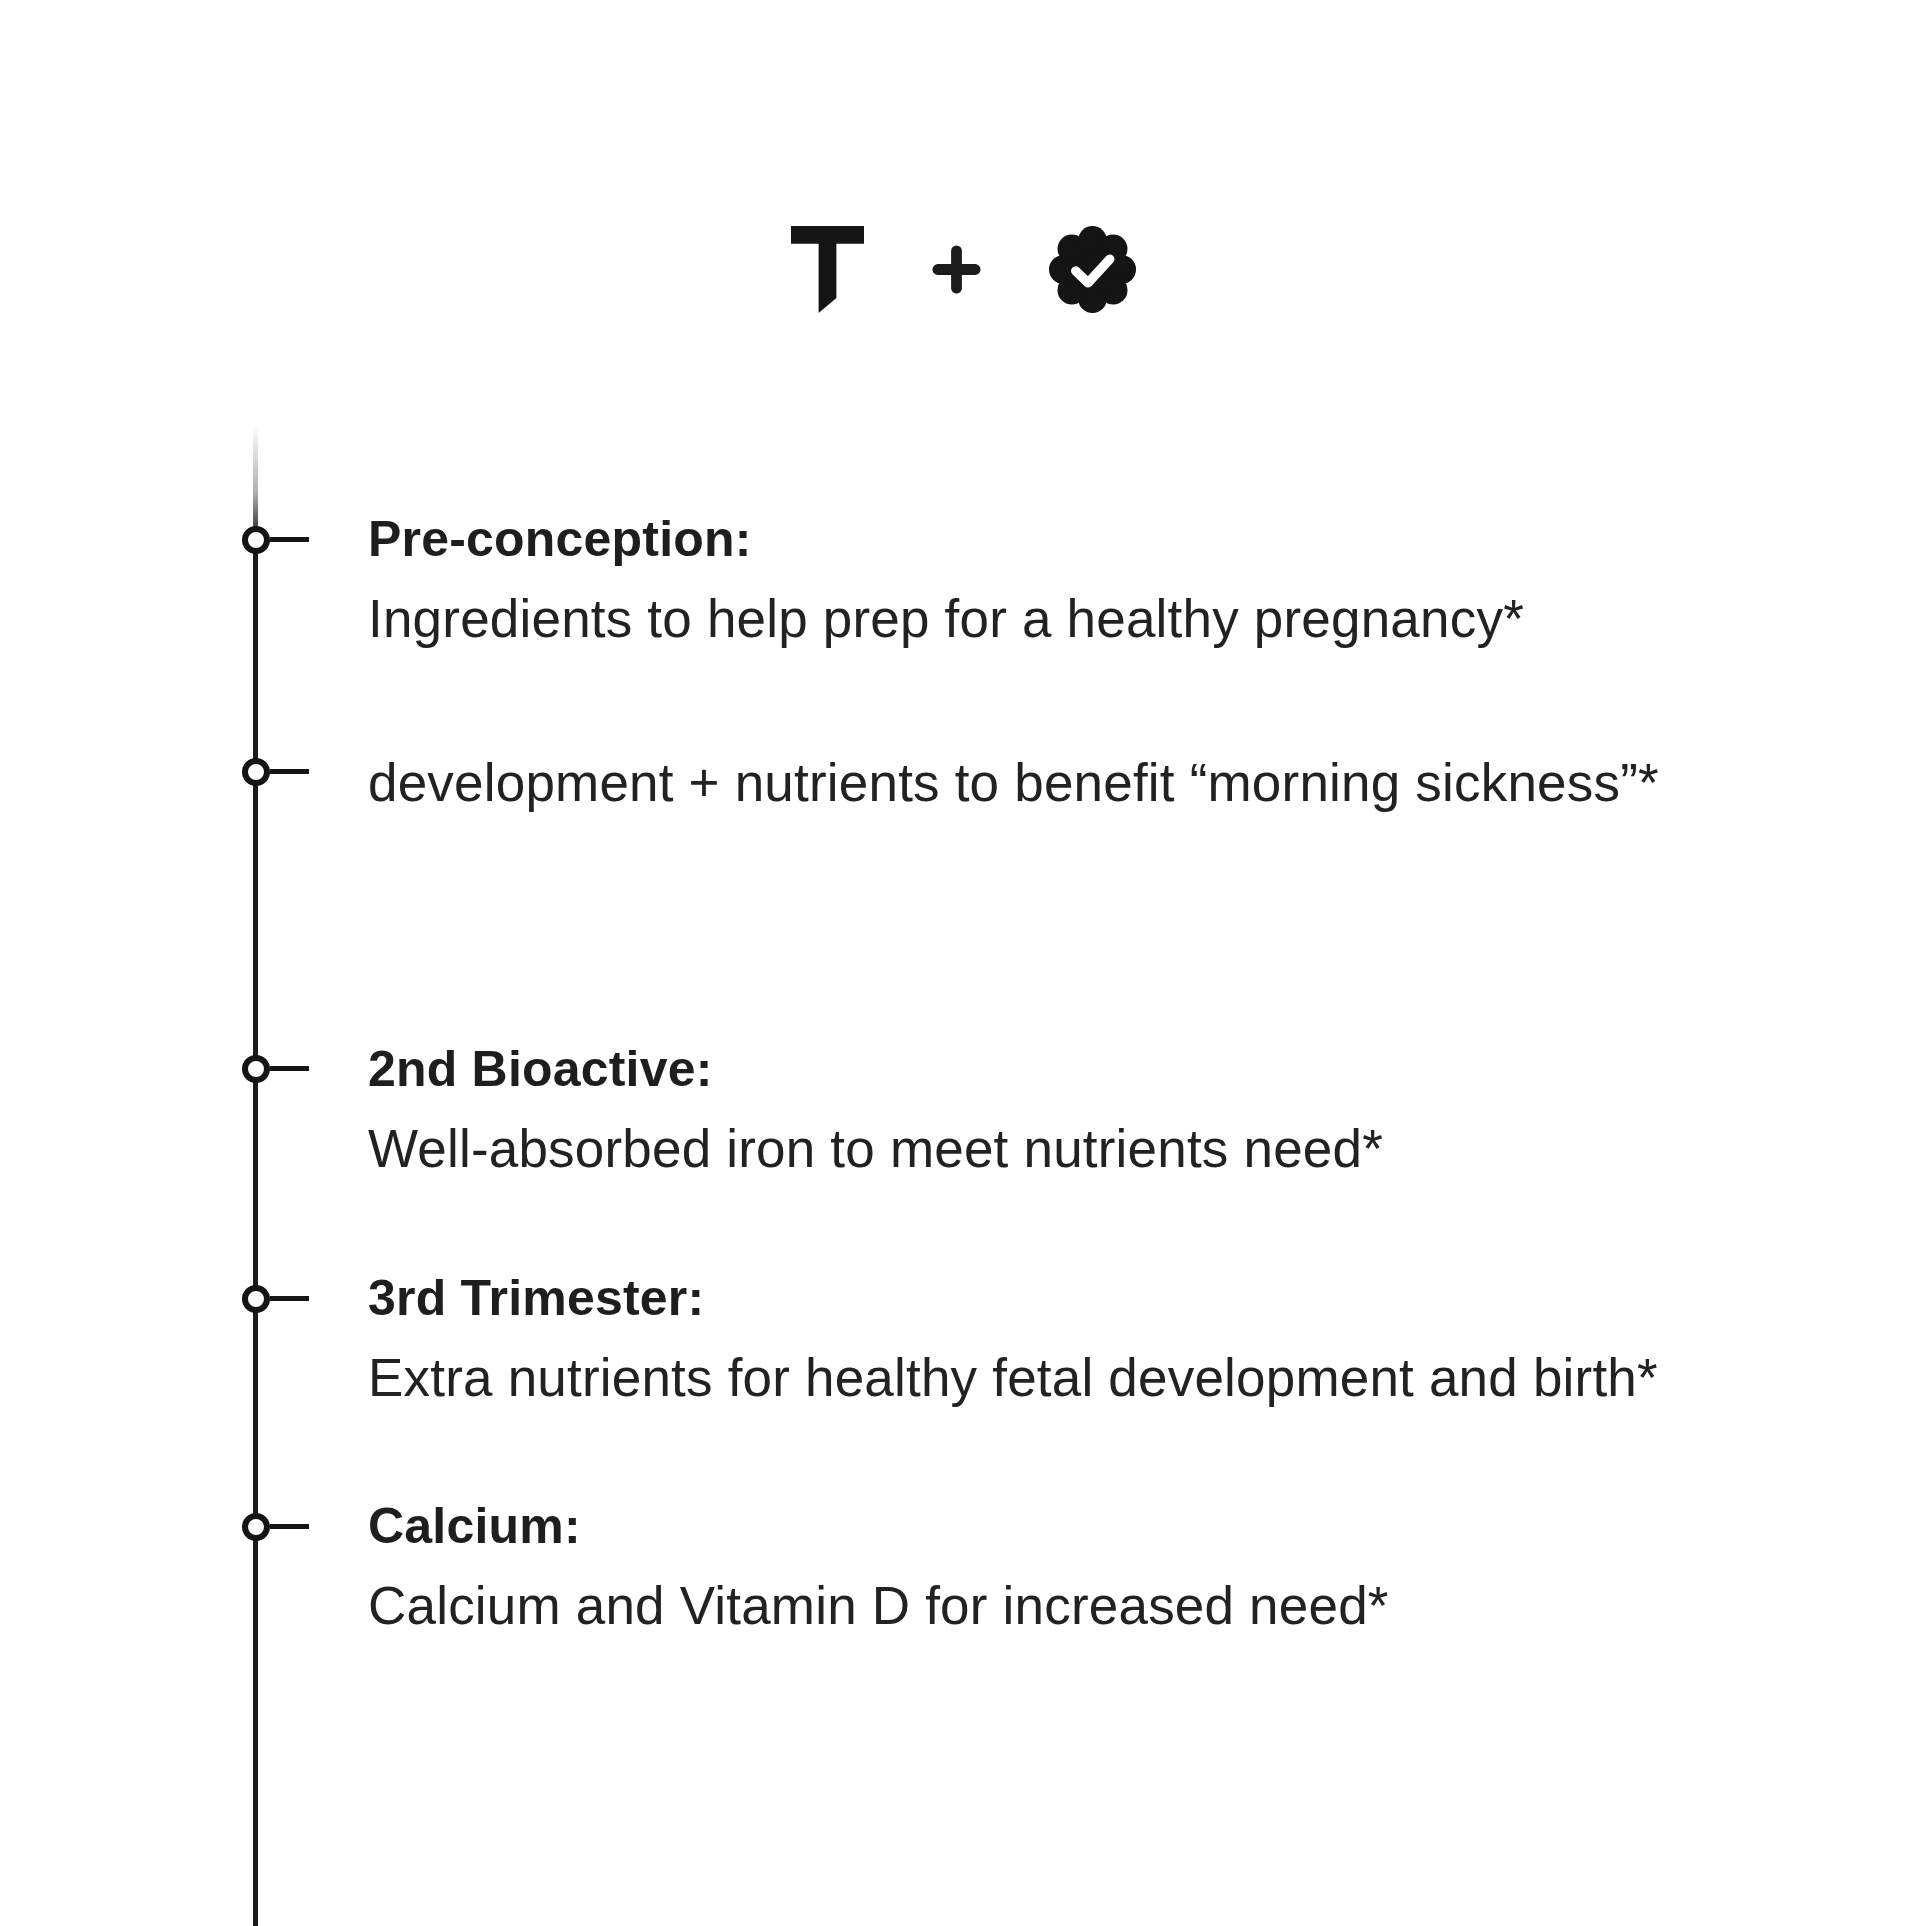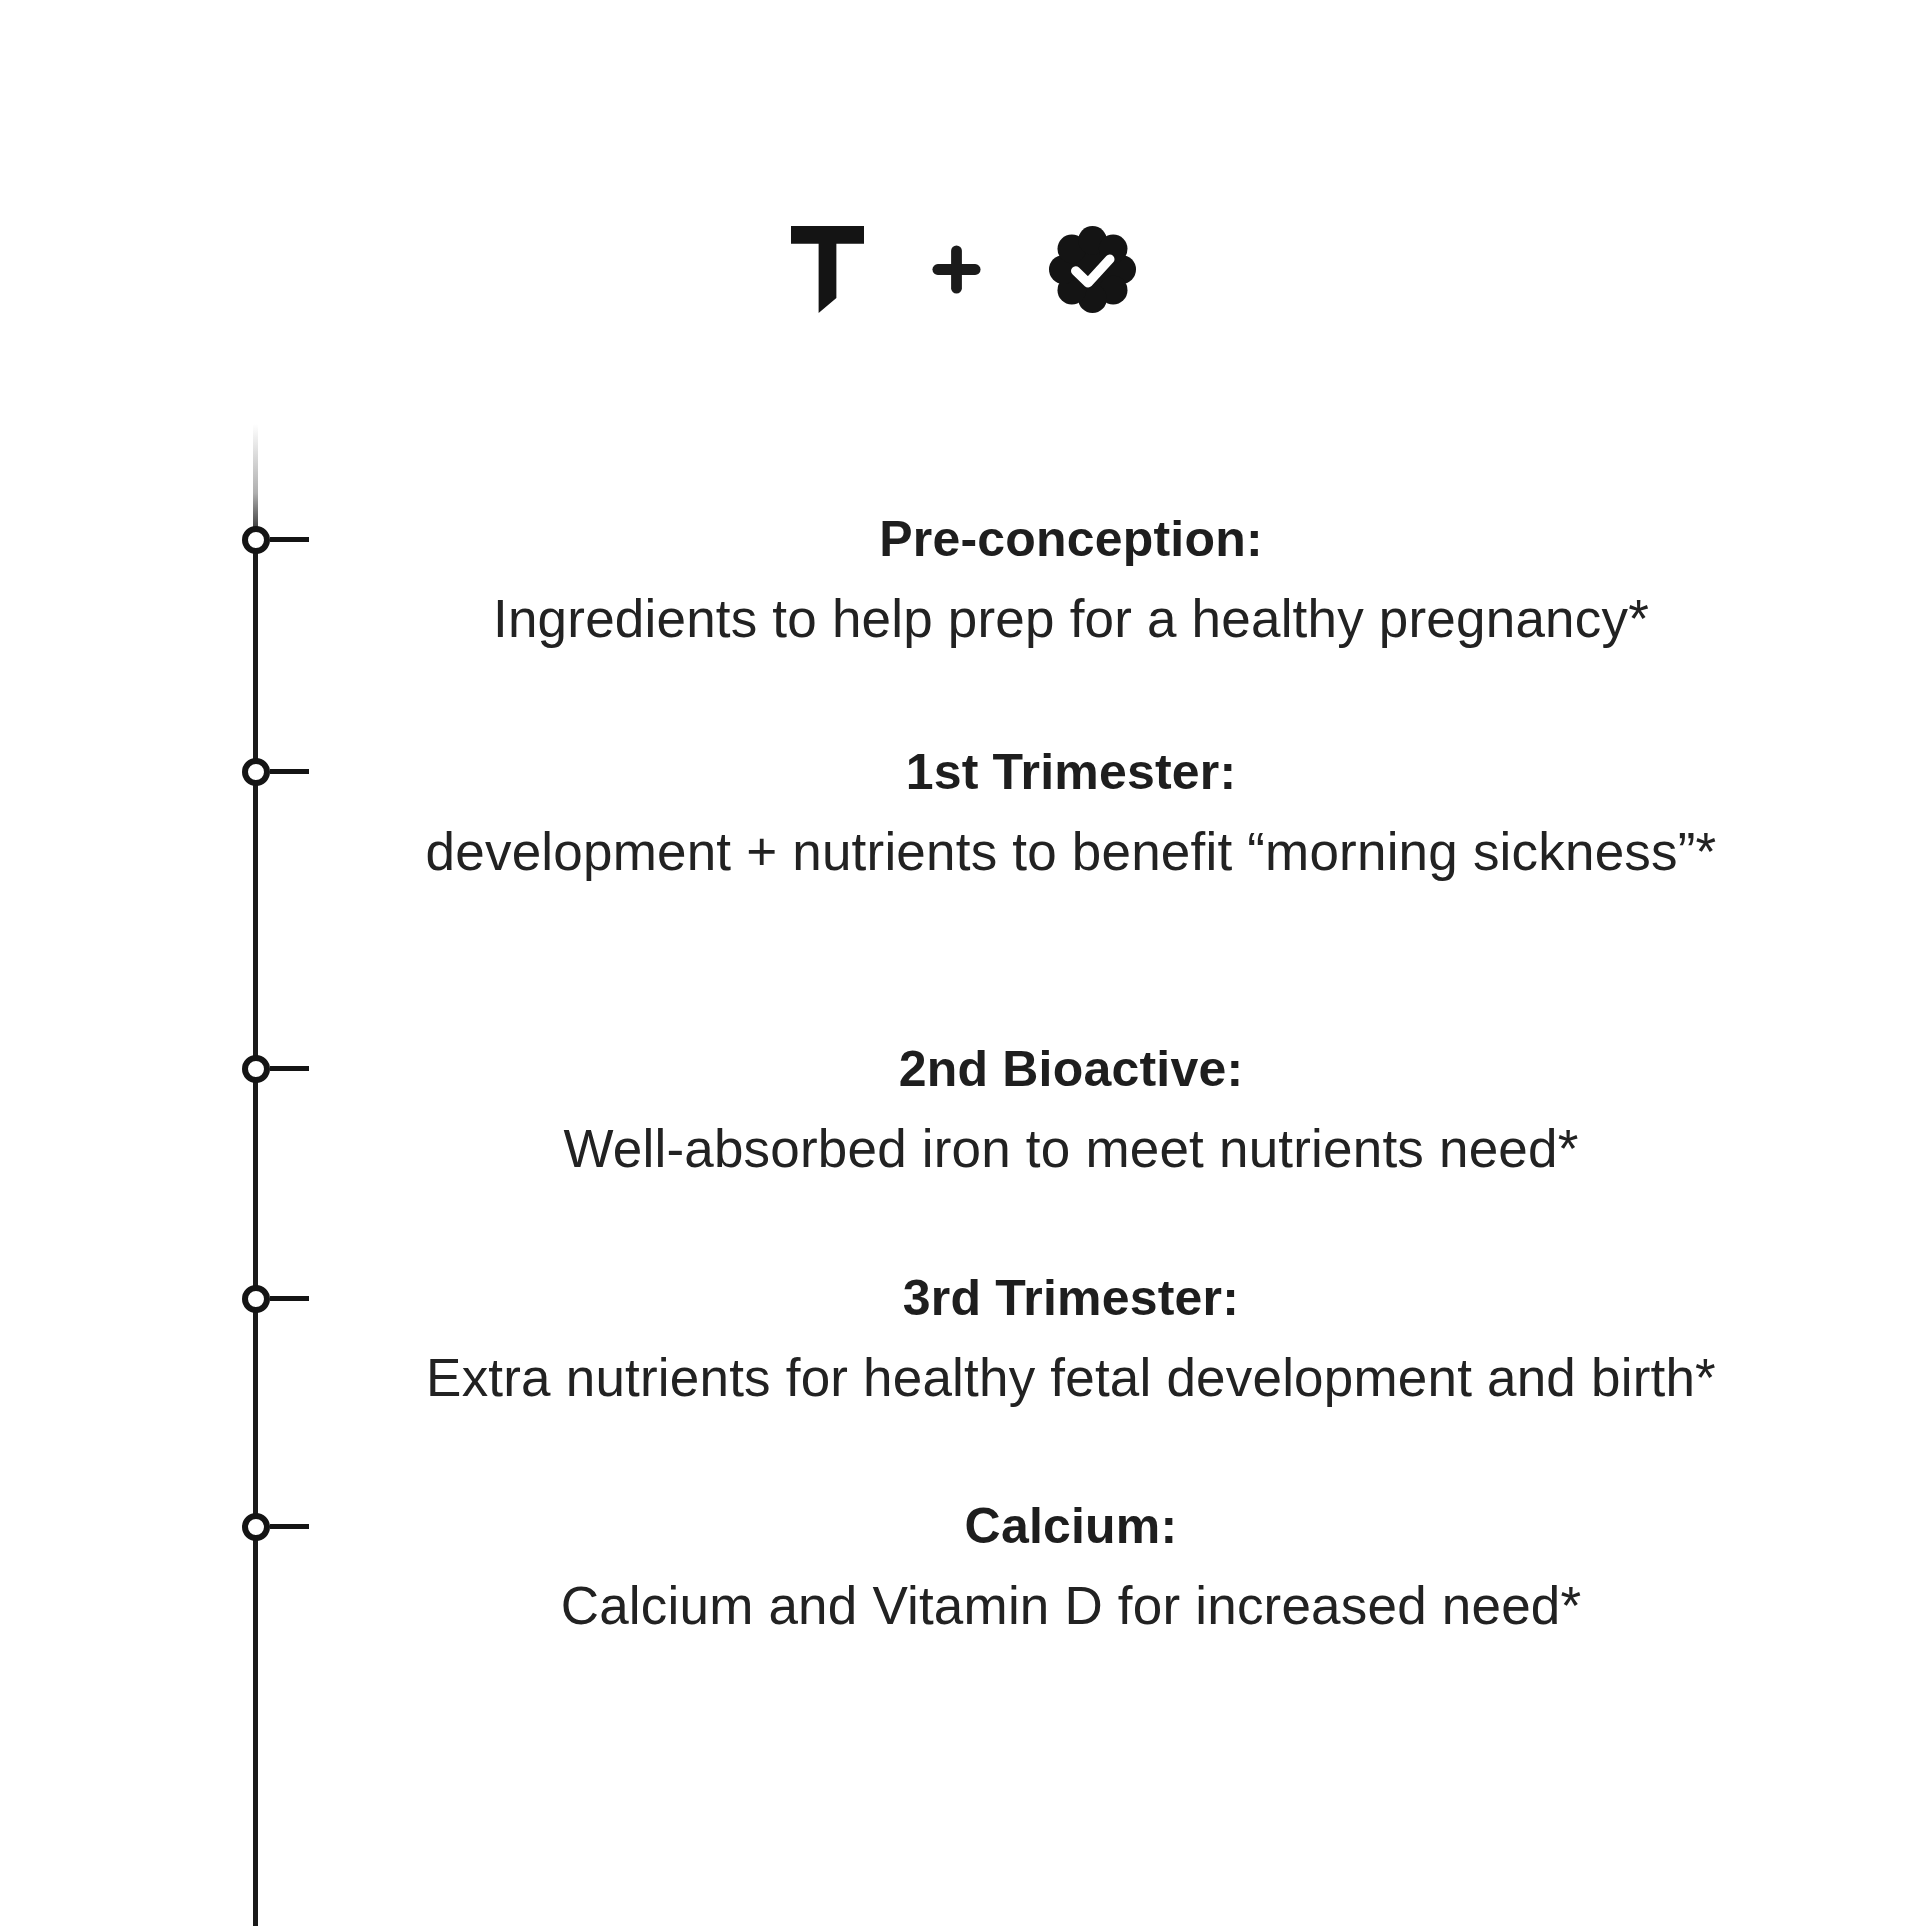--- a/index.html
+++ b/index.html
@@ -71,21 +71,20 @@
     background: #141414;
     display: block;
   }
 
   
   .item {
     position: absolute;
     left: 368px;
     width: 1406px;
     z-index: 2;
-    text-align: center;
   }
   .item h2 {
     margin: 0;
     font-size: 50px;
     line-height: 69px;
     font-weight: 700;
     letter-spacing: 0.2px;
     color: #1e1e1e;
   }
   .item p {
@@ -151,21 +150,20 @@
     <span class="circle"></span>
     <span class="tick"></span>
   </div>
 
   <section class="item" style="top:505px">
     <h2>Pre-conception:</h2>
     <p>Ingredients to help prep for a healthy pregnancy*</p>
   </section>
 
   <section class="item" style="top:738px">
-    <h2>1st Trimester:</h2>
     <p>development + nutrients to benefit “morning sickness”*</p>
   </section>
 
   <section class="item" style="top:1035px">
     <h2>2nd Bioactive:</h2>
     <p>Well-absorbed iron to meet nutrients need*</p>
   </section>
 
   <section class="item" style="top:1264px">
     <h2>3rd Trimester:</h2>

